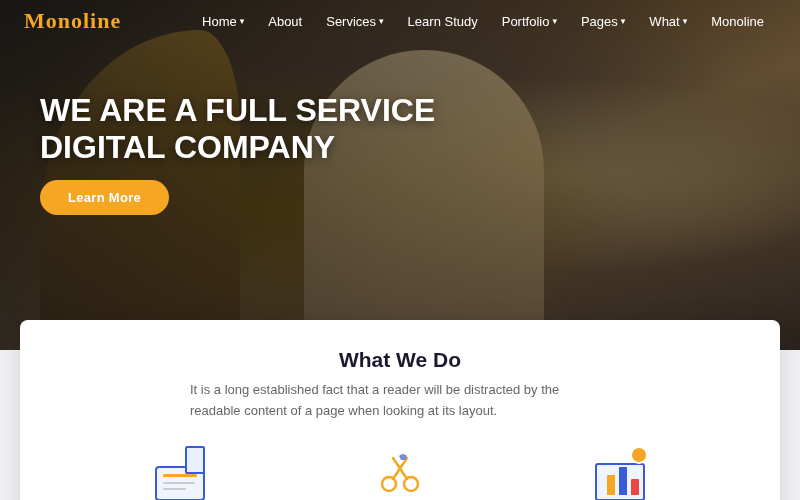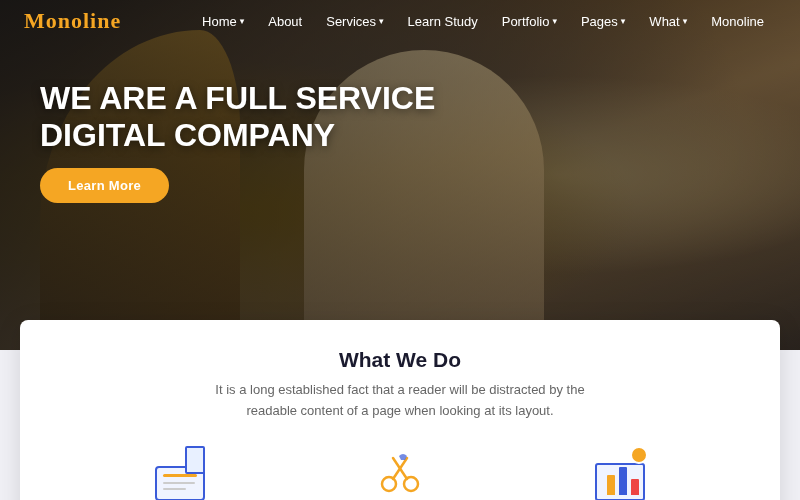--- a/index.html
+++ b/index.html
@@ -92,21 +92,21 @@
       left: 38%;
       width: 240px;
       height: 300px;
       background: linear-gradient(170deg, #e0c898 0%, #c8a870 40%, #8a7050 100%);
       border-radius: 50% 50% 0 0 / 40% 40% 0 0;
       opacity: 0.85;
     }
     .hero-content {
       position: absolute;
       left: 40px;
-      top: 80px;
+      top: 92px;
       z-index: 2;
       max-width: 480px;
     }
     .hero-title {
       color: #fff;
       font-size: 32px;
       font-weight: 800;
       line-height: 1.15;
       text-transform: uppercase;
       text-shadow: 0 2px 8px rgba(0,0,0,0.5);
@@ -160,21 +160,20 @@
       z-index: 5;
     }
     .section-title {
       text-align: center;
       font-size: 21px;
       font-weight: 700;
       color: #1a1a2e;
       margin-bottom: 8px;
     }
     .section-subtitle {
-      text-align: center;
       font-size: 13px;
       color: #666;
       line-height: 1.6;
       max-width: 420px;
       margin: 0 auto 24px;
     }
     .cards-row {
       display: flex;
       gap: 20px;
       justify-content: center;

